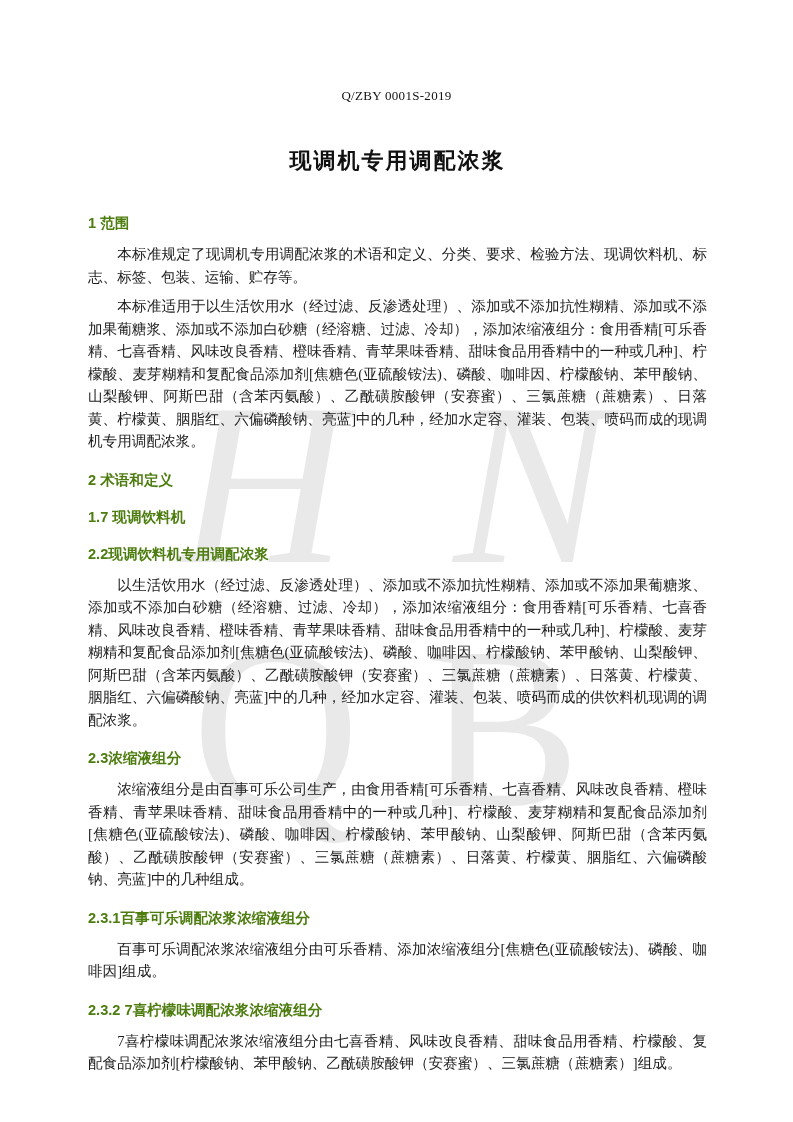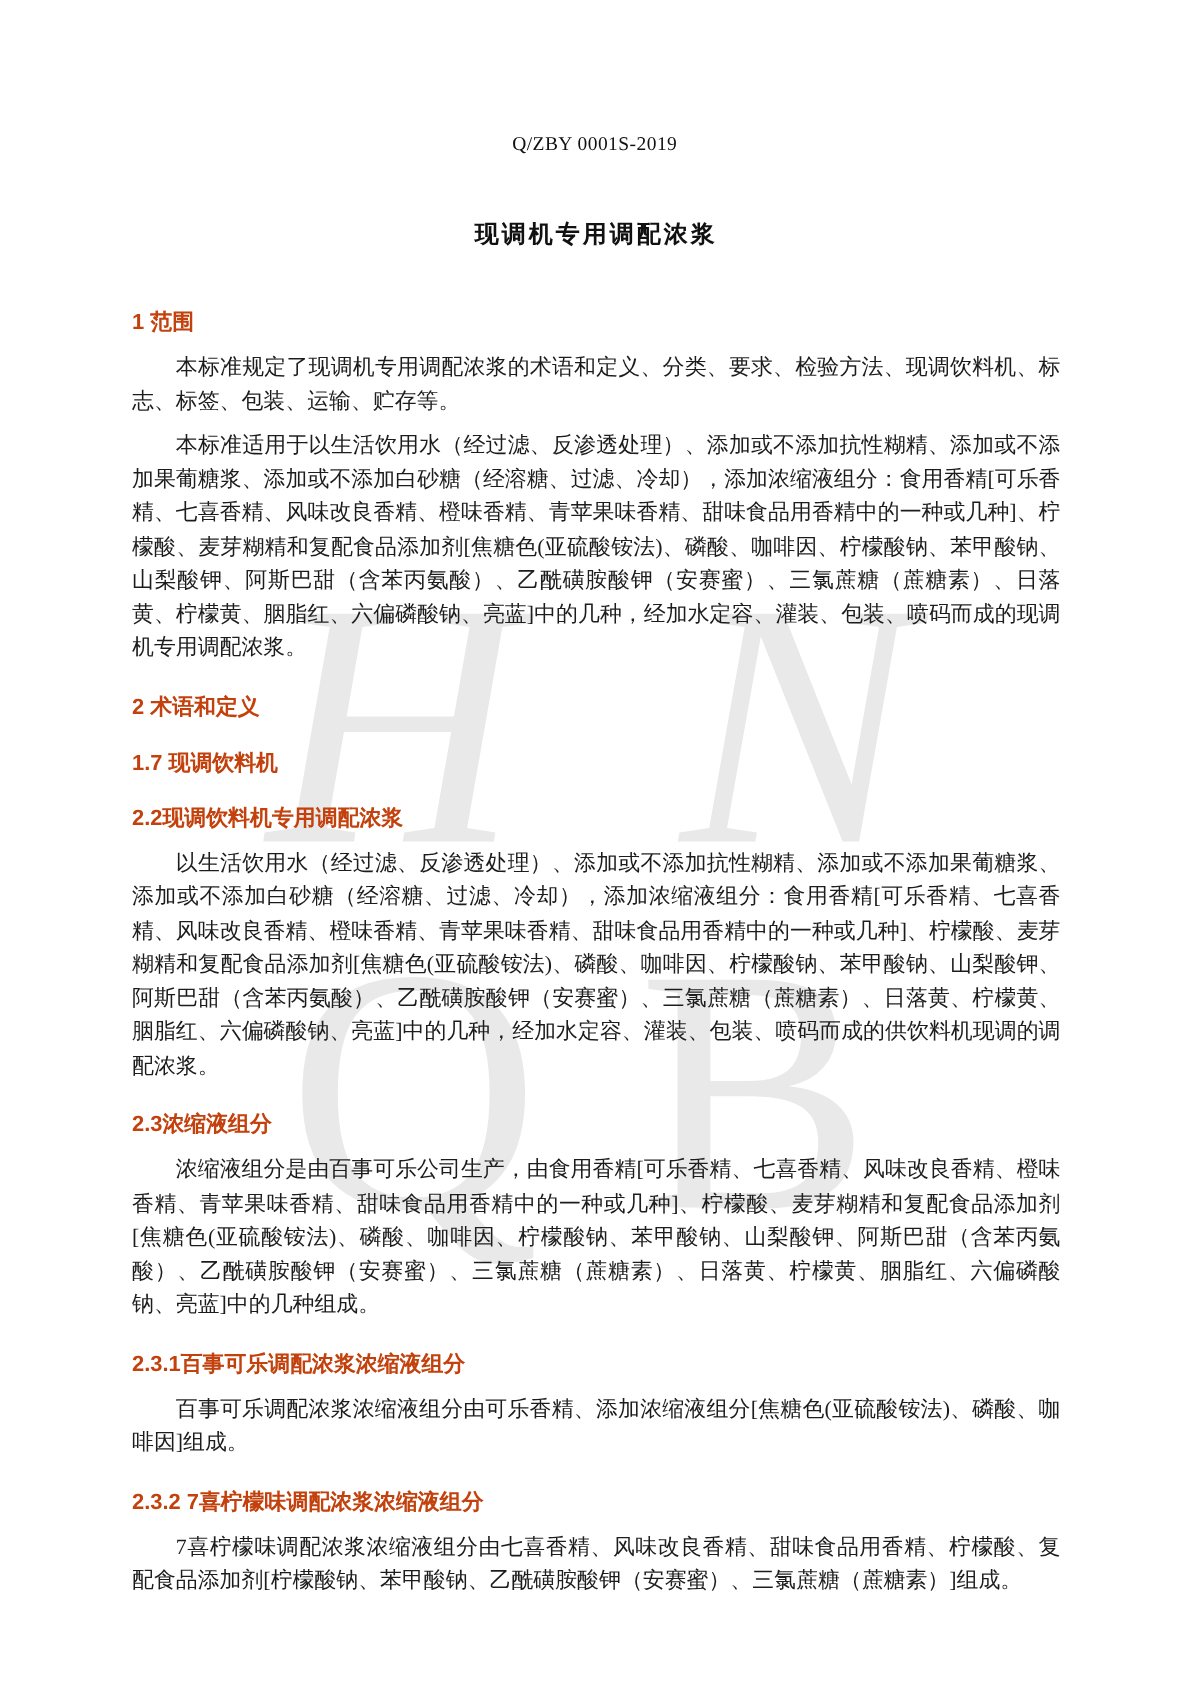--- a/index.html
+++ b/index.html
@@ -43,30 +43,30 @@
     font-size: 13px;
     letter-spacing: 0.3px;
     margin: 0 2px 0 0;
     color: #111;
   }
   .doc-title {
     margin: 42px 0 38px 0;
     text-align: center;
     font-family: "Liberation Sans", "DejaVu Sans", sans-serif;
     font-weight: 700;
-    font-size: 16px;
+    font-size: 22px;
     letter-spacing: 2px;
     color: #111;
   }
   .heading {
     font-family: "Liberation Sans", "DejaVu Sans", sans-serif;
     font-weight: 700;
     font-size: 14.6px;
     margin: 18px 0 10px 0;
-    color: #c2410c;
+    color: #4d7c0f;
   }
   .heading.first { margin-top: 26px; }
   .para {
     font-size: 14.6px;
     line-height: 22.5px;
     text-indent: 2em;
     text-align: justify;
     margin: 0 0 7px 0;
     color: #1c1c1c;
   }

